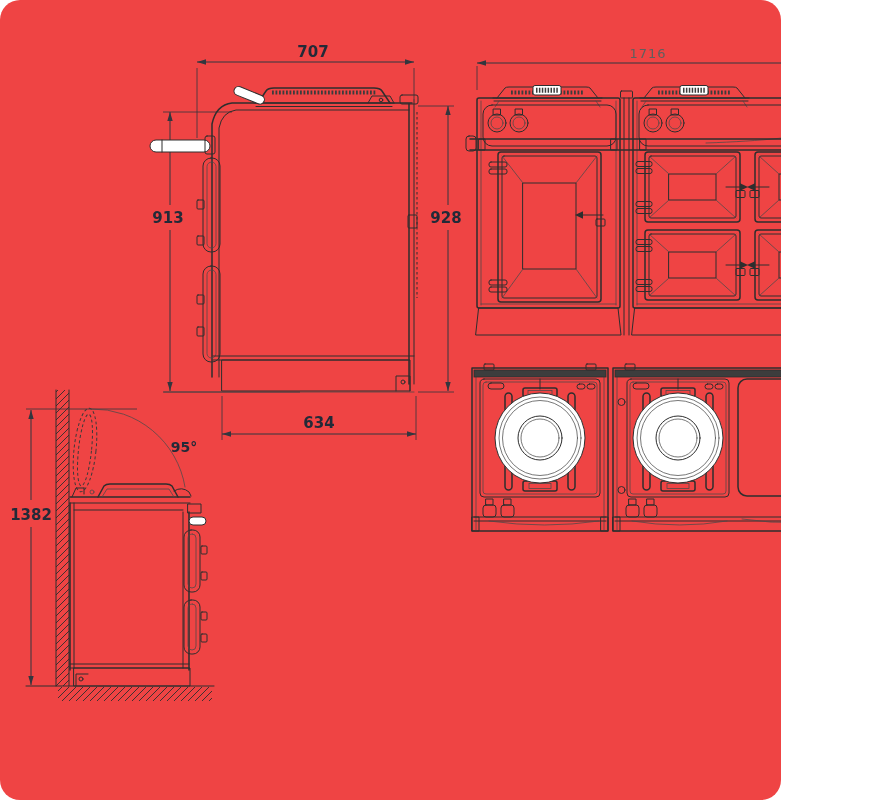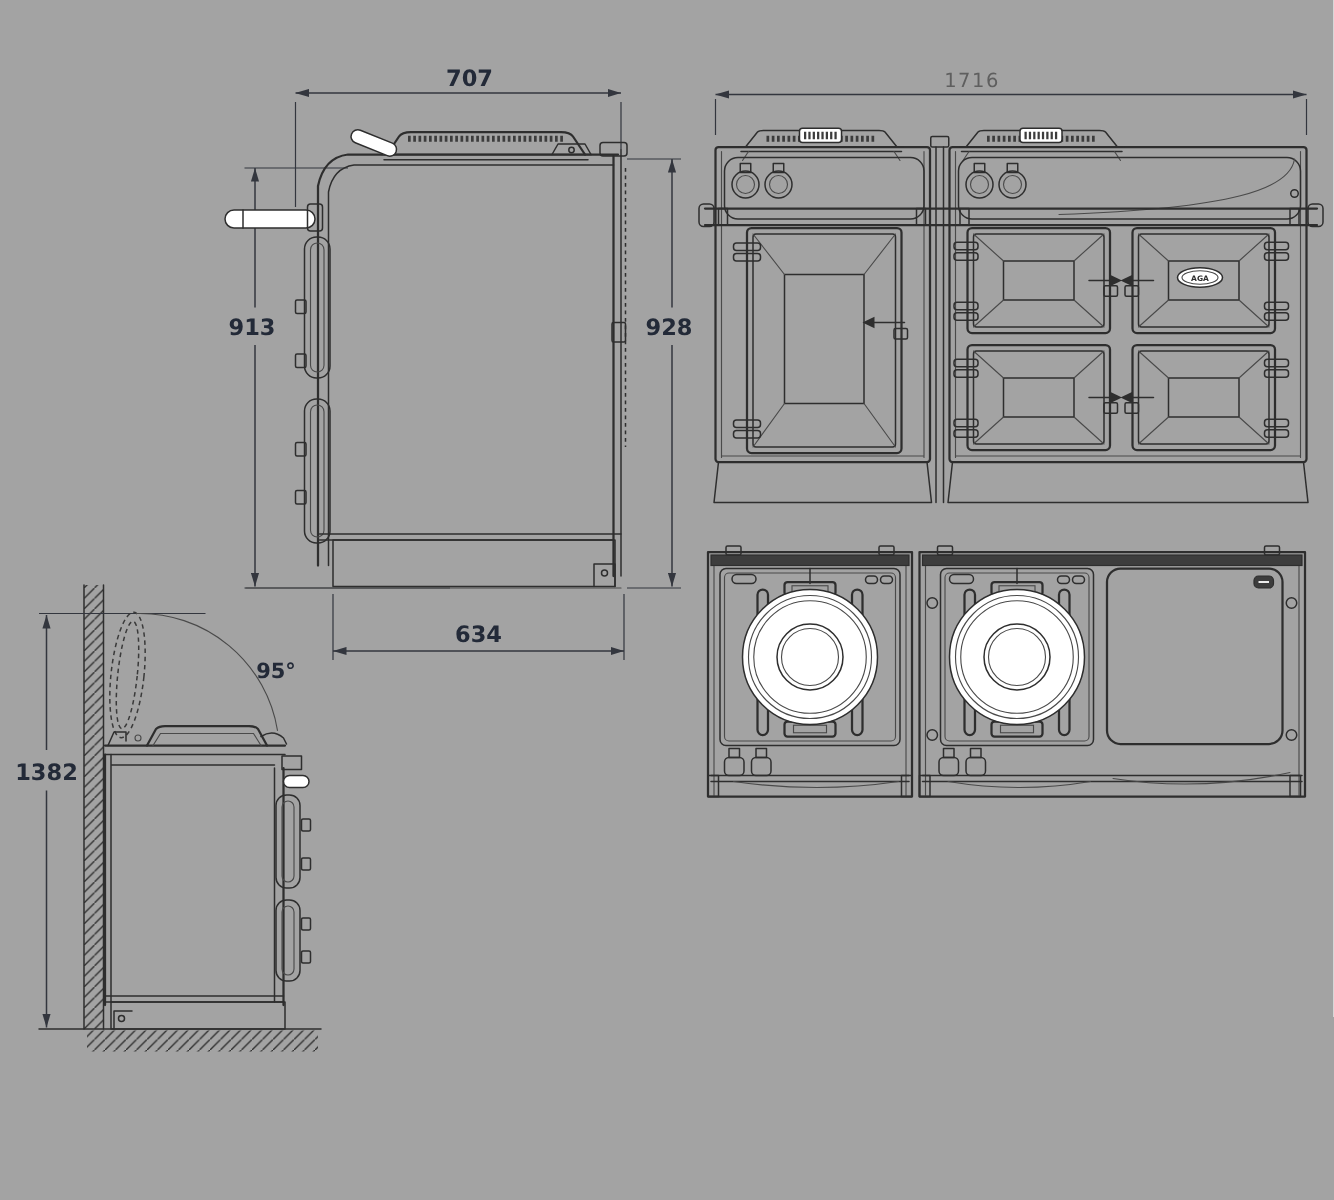--- a/index.html
+++ b/index.html
@@ -1,17 +1,17 @@
 <!DOCTYPE html>
 <html><head>
 <meta charset="utf-8">
 <style>
   html,body{margin:0;padding:0;background:#ffffff;}
-  .stage{position:relative;width:889px;height:800px;background:#a3a3a3;overflow:hidden;
-         font-family:"DejaVu Sans", sans-serif;}
+  .stage{position:relative;width:781px;height:800px;background:#ef4444;overflow:hidden;
+         font-family:"DejaVu Sans", sans-serif;border-radius:20px;}
   svg{display:block}
   
   .s  {fill:none;stroke:#2e2e2e;stroke-width:1;stroke-linecap:round;stroke-linejoin:round}
   .s2 {fill:none;stroke:#2e2e2e;stroke-width:1.5;stroke-linecap:round;stroke-linejoin:round}
   .th {fill:none;stroke:#4a4a4a;stroke-width:.75;stroke-linecap:round}
   .dim{fill:none;stroke:#33363e;stroke-width:1;stroke-linecap:butt}
   .ext{fill:none;stroke:#33363e;stroke-width:.8}
   .vent{fill:none;stroke:#2e2e2e;stroke-width:1;stroke-dasharray:2.5 2.5}
   .dash{fill:none;stroke:#3a3a3a;stroke-width:1;stroke-dasharray:3 2.4}
   .tex {fill:none;stroke:#3c3c3c;stroke-width:4;stroke-dasharray:1.8 1.7}

